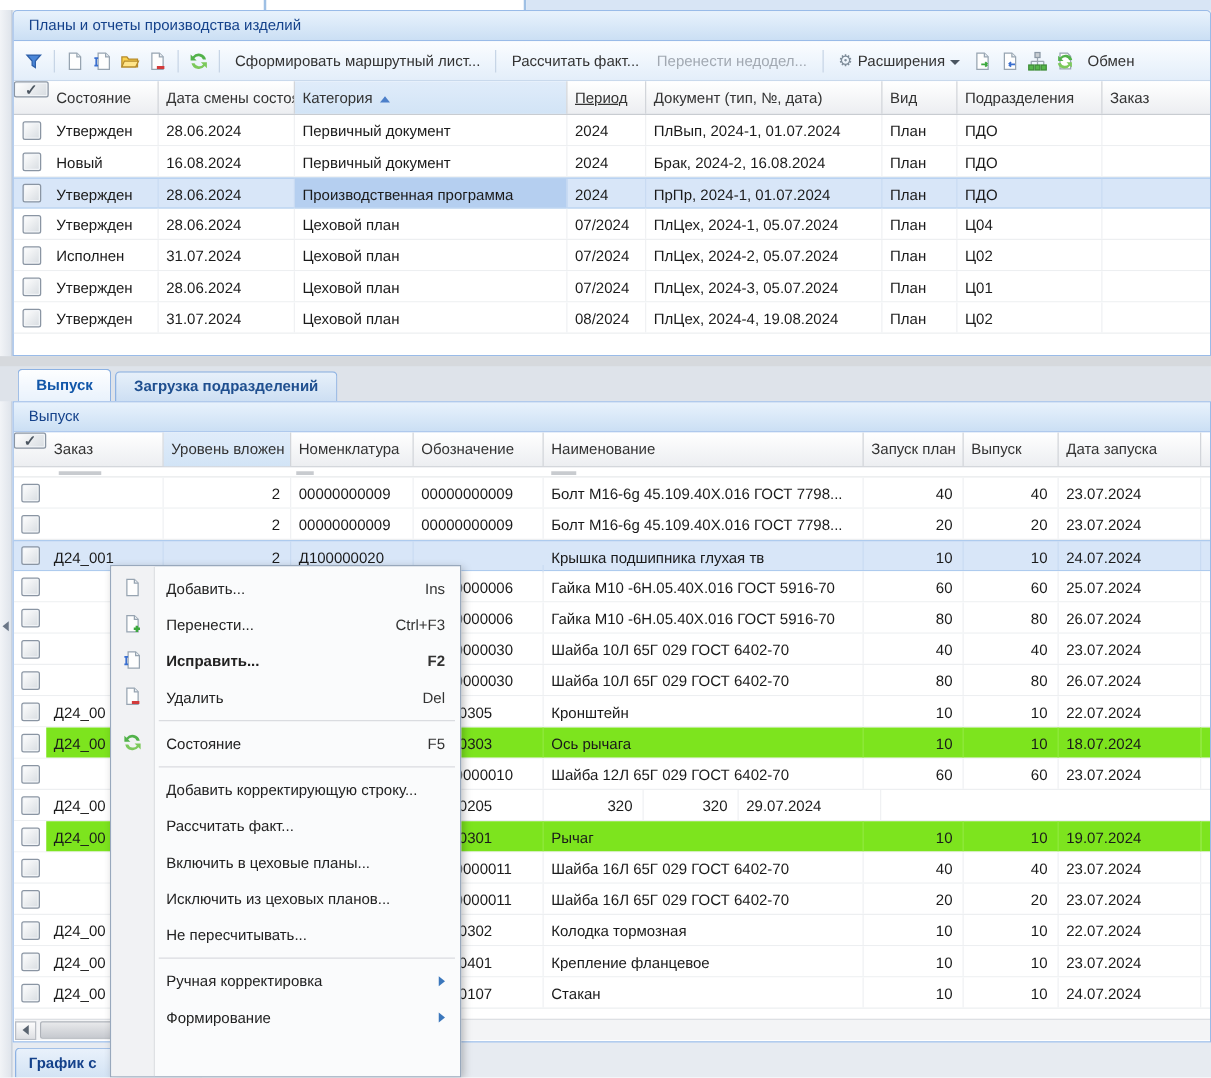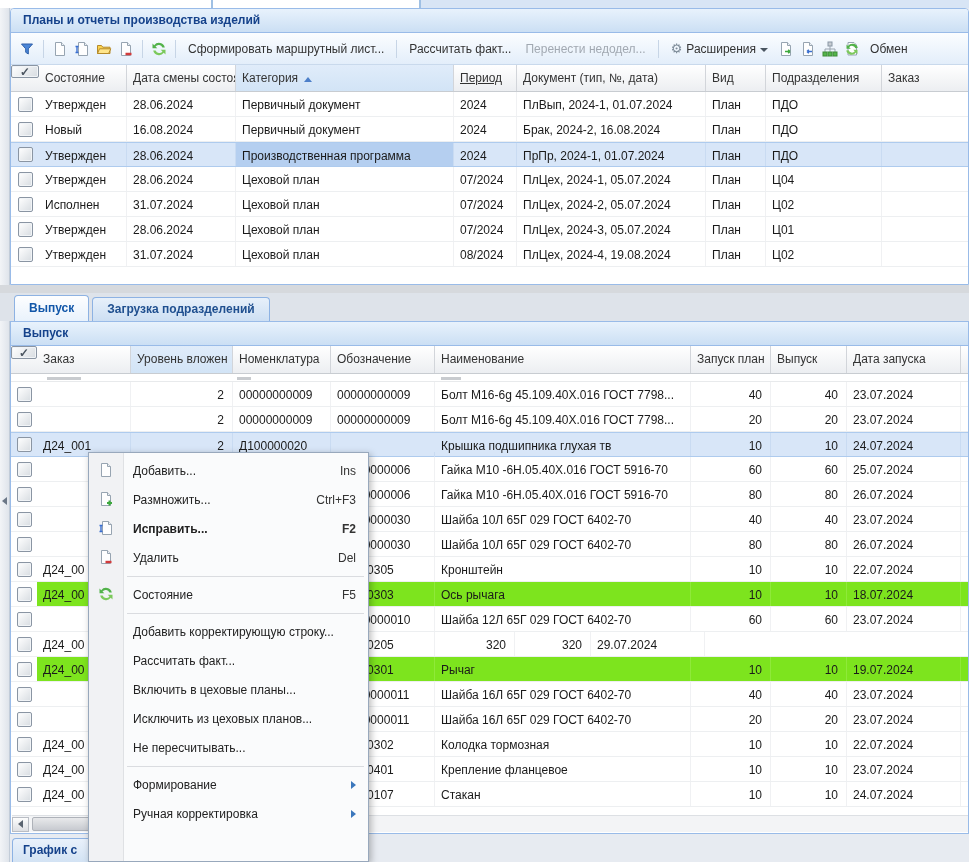--- a/index.html
+++ b/index.html
@@ -17,21 +17,21 @@
               background:linear-gradient(90deg,#F2F4F7,#DfE4EB);border-right:1px solid #C2CCD8;}
   .collapse-arrow{position:absolute;left:2px;top:489px;width:0;height:0;
                   border-top:4px solid transparent;border-bottom:4px solid transparent;
                   border-right:5px solid #6B7787;}
 
   
   .panel{position:absolute;background:#fff;border:1px solid #99BBE8;box-sizing:border-box;}
   #panel-top{left:10px;top:8px;width:959px;height:277px;border-radius:4px 4px 0 0;overflow:hidden;}
   #panel-bottom{left:10px;top:321px;width:959px;height:513px;overflow:hidden;}
   .panel-header{height:23px;line-height:23px;background:linear-gradient(#E8F2FC,#CBDFF4);
-                border-bottom:1px solid #99BBE8;color:#15428B;font-weight:bold;padding-left:12px;}
+                border-bottom:1px solid #99BBE8;color:#15428B;font-weight:normal;padding-left:12px;}
 
   
   .toolbar{height:31px;background:linear-gradient(#FBFDFF,#E3EEFA);border-bottom:1px solid #C9D9EC;
            display:flex;align-items:center;padding:0 5px;white-space:nowrap;overflow:hidden;}
   .tb-sep{width:1px;height:18px;background:#C7D5E6;margin:0 5px;flex:none;}
   .tb-icon{width:18px;height:18px;margin:0 2px;flex:none;display:flex;align-items:center;justify-content:center;}
   .tb-icon svg{width:16px;height:16px;}
   .tb-btn{color:#333;padding:3px 7px;border-radius:3px;flex:none;}
   .tb-btn.disabled{color:#A2A9B2;}
   .drop-arrow{display:inline-block;width:0;height:0;border-left:4px solid transparent;
@@ -602,21 +602,21 @@
             </svg></span>
           <span>Добавить...</span>
           <span class="shortcut">Ins</span>
         </div>
         <div class="menu-item">
           <span class="mi-icon"><svg viewBox="0 0 16 16">
               <path d="M3.5 1.5h6l3 3v10h-9z" fill="#FEFEFE" stroke="#97A4B1"></path>
               <path d="M9.5 1.5v3h3" fill="#EDF1F5" stroke="#97A4B1"></path>
               <path d="M11.5 9.5v5M9 12h5" stroke="#3DA93D" stroke-width="2"></path>
             </svg></span>
-          <span>Размножить...</span>
+          <span>Перенести...</span>
           <span class="shortcut">Ctrl+F3</span>
         </div>
         <div class="menu-item bold">
           <span class="mi-icon"><svg viewBox="0 0 16 16">
               <path d="M4.5 1.5h6l3 3v10h-9z" fill="#FEFEFE" stroke="#97A4B1"></path>
               <path d="M10.5 1.5v3h3" fill="#EDF1F5" stroke="#97A4B1"></path>
               <path d="M1.5 5.5h3M3 5.5v6M1.5 11.5h3" stroke="#3A6FD0" stroke-width="1.4" fill="none"></path>
             </svg></span>
           <span>Исправить...</span>
           <span class="shortcut">F2</span>
@@ -650,23 +650,23 @@
           <span>Включить в цеховые планы...</span>
         </div>
         <div class="menu-item">
           <span>Исключить из цеховых планов...</span>
         </div>
         <div class="menu-item">
           <span>Не пересчитывать...</span>
         </div>
         <div class="menu-sep"></div>
         <div class="menu-item">
+          <span>Ручная корректировка</span>
+          <span class="sub-arrow"></span>
+        </div>
+        <div class="menu-item">
           <span>Формирование</span>
           <span class="sub-arrow"></span>
         </div>
-        <div class="menu-item">
-          <span>Ручная корректировка</span>
-          <span class="sub-arrow"></span>
-        </div>
       </div>
   </div>
 
 </div>
 
 </body></html>

